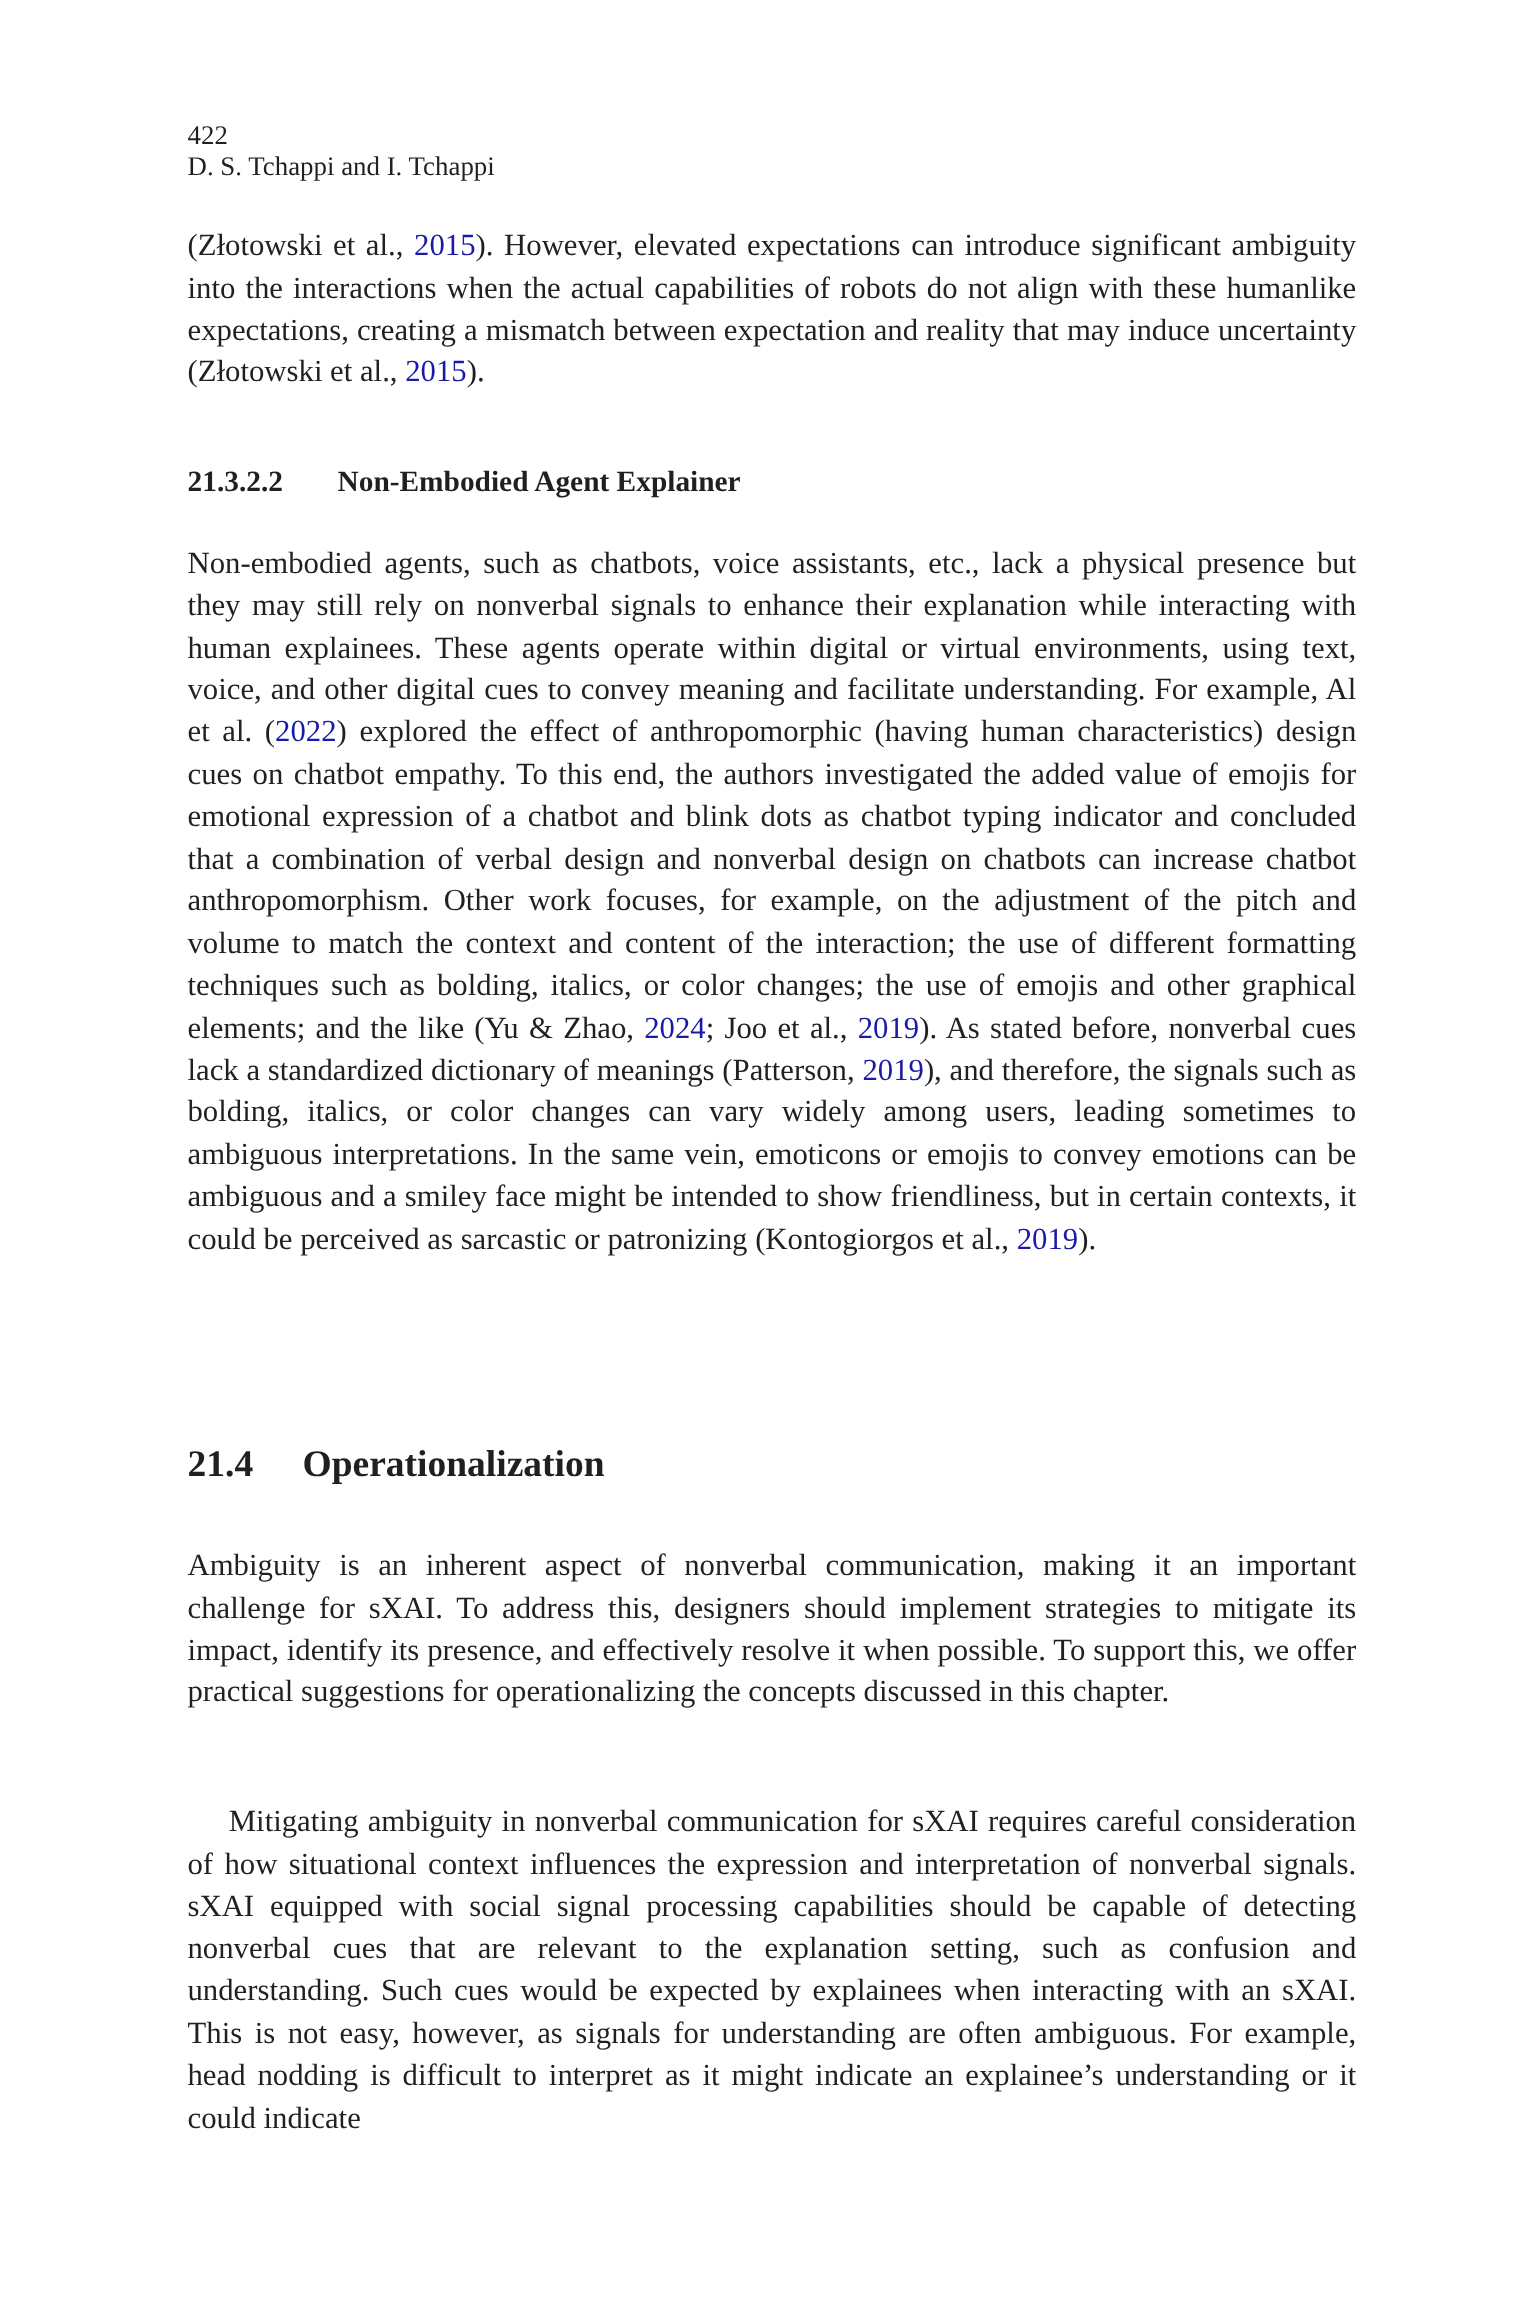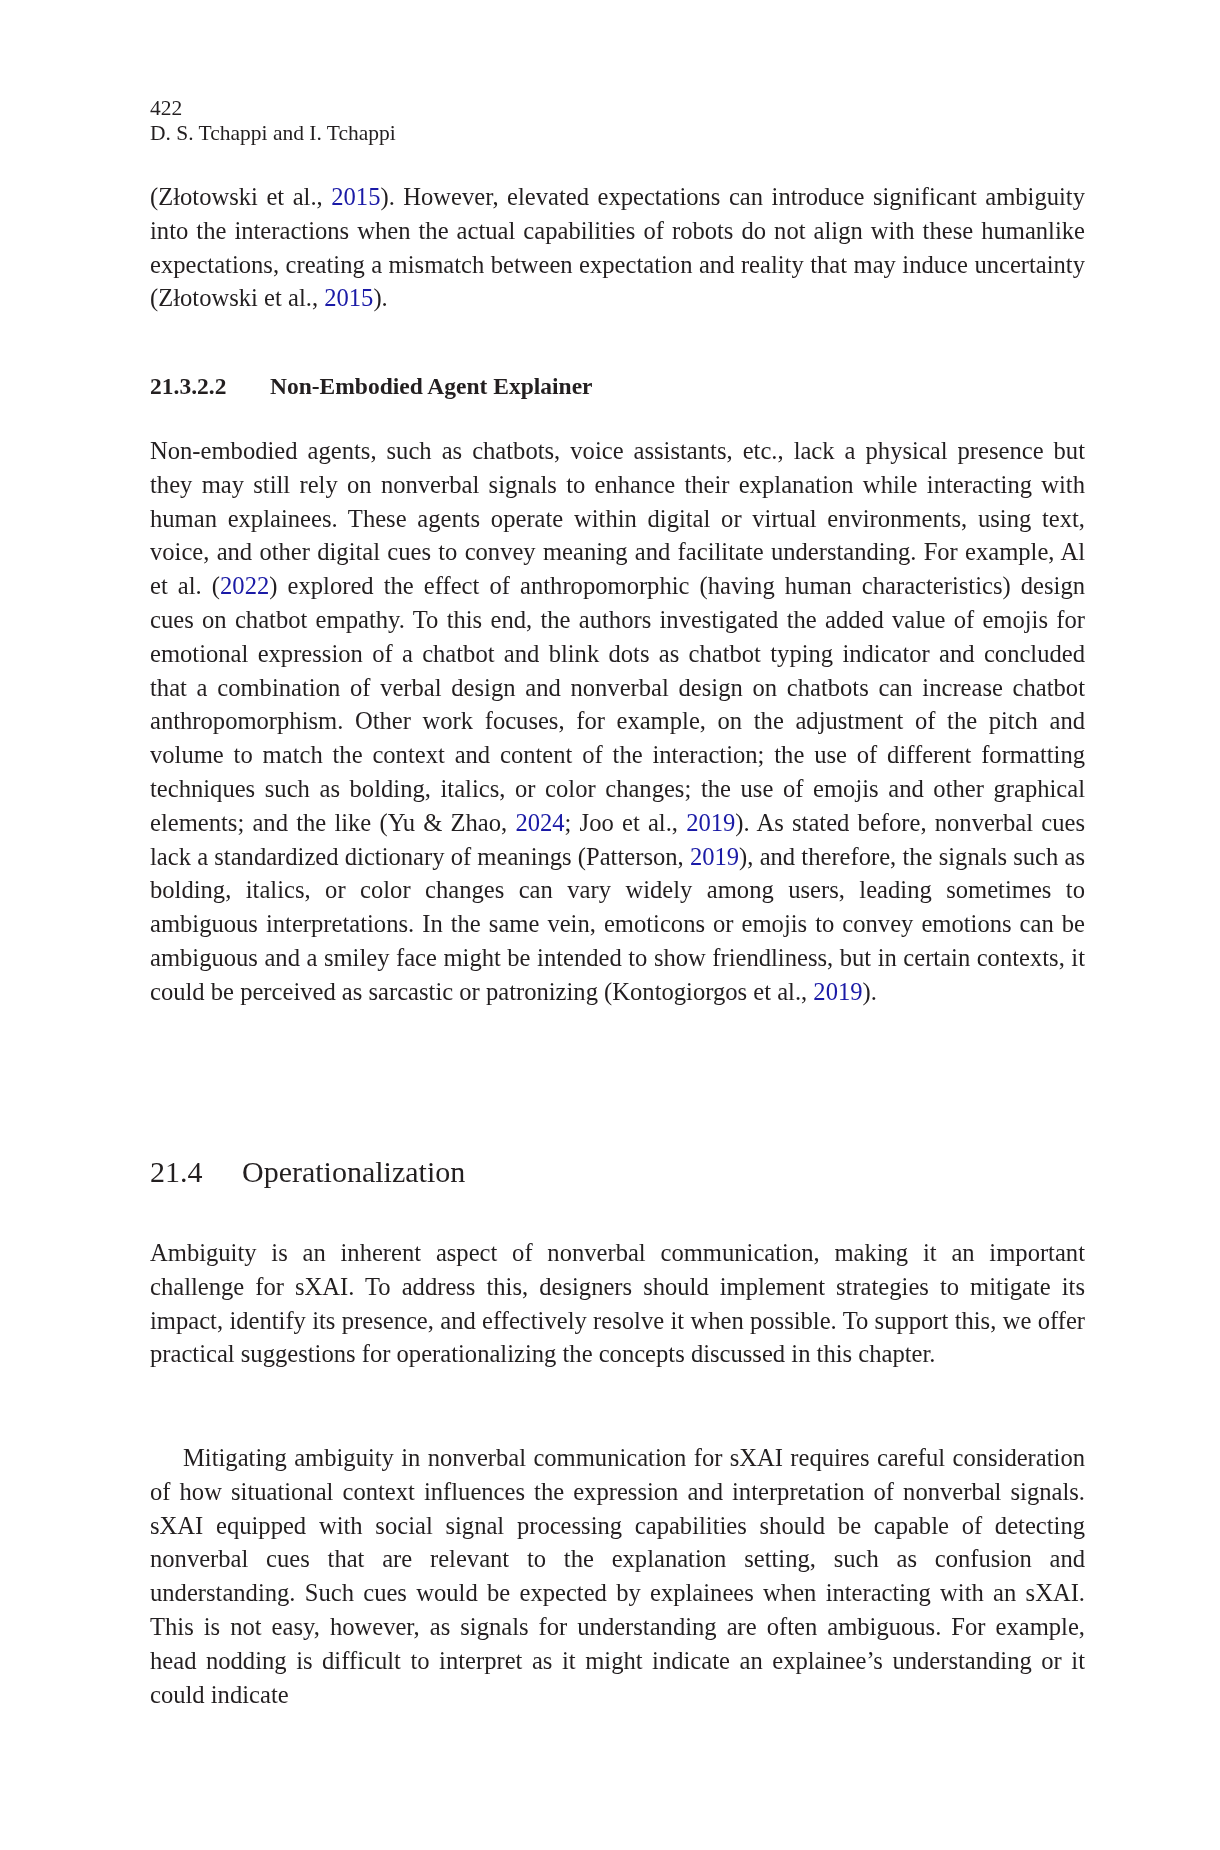--- a/index.html
+++ b/index.html
@@ -4,21 +4,21 @@
 <style>
   html, body { margin: 0; padding: 0; background: #ffffff; }
   body { width: 1220px; height: 1850px; position: relative; overflow: hidden; font-family: "Liberation Serif", "DejaVu Serif", serif; color: #231f20; }
   .page { position: absolute; left: 150px; top: 0; width: 935px; }
   .running-head { position: absolute; top: 96px; left: 0; width: 935px; font-size: 21.5px; display: flex; justify-content: space-between; flex-direction: column; }
   .para { font-size: 24.6px; line-height: 33.8px; text-align: justify; margin: 0; }
   .para.indent { text-indent: 33px; margin-top: 36px; }
   .link { color: #1a1aa6; text-decoration: none; }
   .h3 { font-weight: bold; font-size: 23.5px; position: absolute; left: 0; }
   .h3 .num { display: inline-block; width: 120px; }
-  .h2 { font-weight: normal; font-size: 30px; position: absolute; left: 0; }
+  .h2 { font-weight: bold; font-size: 30px; position: absolute; left: 0; }
   .h2 .num { display: inline-block; width: 92px; }
   .block { position: absolute; left: 0; width: 935px; }
 </style>
 </head>
 <body>
 
 <div class="page">
 
   <div class="running-head">
     <span>422</span>

